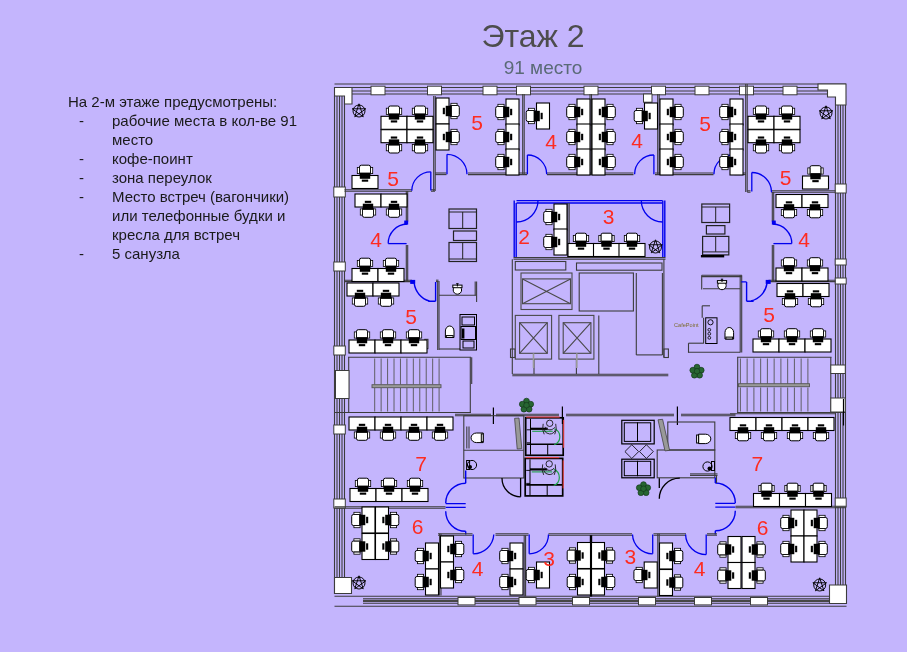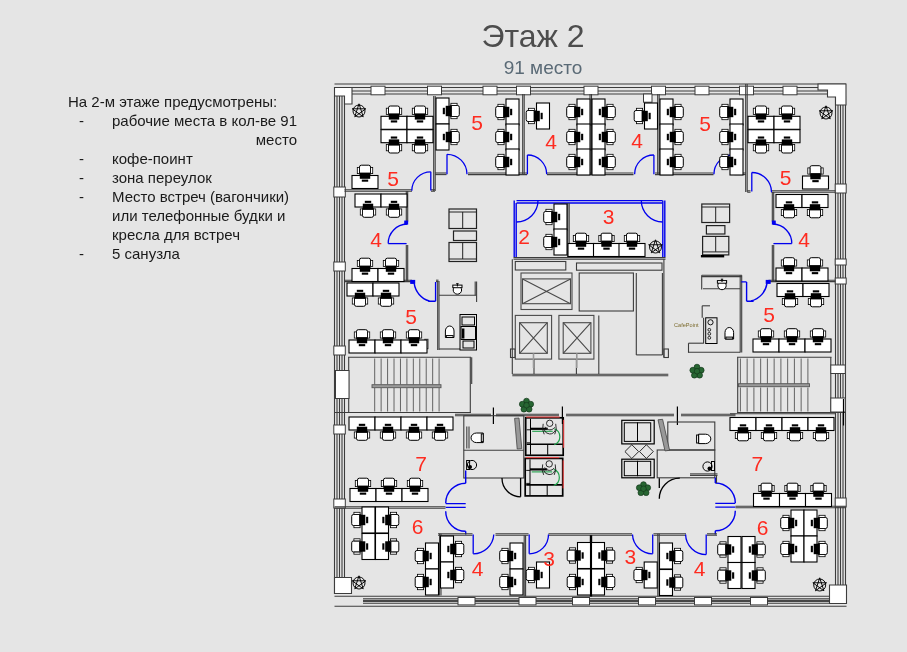--- a/index.html
+++ b/index.html
@@ -1,31 +1,31 @@
 <!DOCTYPE html>
 <html><head><meta charset="utf-8">
 <style>
 html,body{margin:0;padding:0;background:#fff;}
-#page{position:relative;width:907px;height:652px;font-family:"Liberation Sans",sans-serif;overflow:hidden;background:#e5e5e5;}
+#page{position:relative;width:907px;height:652px;font-family:"Liberation Sans",sans-serif;overflow:hidden;background:#c4b5fd;}
 .t{position:absolute;white-space:nowrap;}
 </style></head><body>
 <div id="page">
 
 <div class="t" style="left:0;top:18px;width:1066px;text-align:center;font-size:32px;color:#4d4d4d;">Этаж 2</div>
 
 <div class="t" style="left:0;top:57px;width:1086px;text-align:center;font-size:19px;color:#5a6a76;">91 место</div>
 
 
 <div style="position:absolute;left:68px;top:91.5px;width:260px;font-size:15px;line-height:19.1px;color:#1a1a1a;">
 На 2-м этаже предусмотрены:
 <table style="border-collapse:collapse;font-size:15px;line-height:19.1px;color:#1a1a1a;margin-left:11px;">
         <tbody>
 <tr>
             <td style="vertical-align:top;width:33px;padding:0;">-</td>
-            <td style="padding:0;text-align:right;">рабочие места в кол-ве 91<br>место</td>
+            <td style="padding:0;">рабочие места в кол-ве 91<br>место</td>
           </tr>
 <tr>
             <td style="vertical-align:top;padding:0;">-</td>
             <td style="padding:0;">кофе-поинт</td>
           </tr>
 <tr>
             <td style="vertical-align:top;padding:0;">-</td>
             <td style="padding:0;">зона переулок</td>
           </tr>
 <tr>

